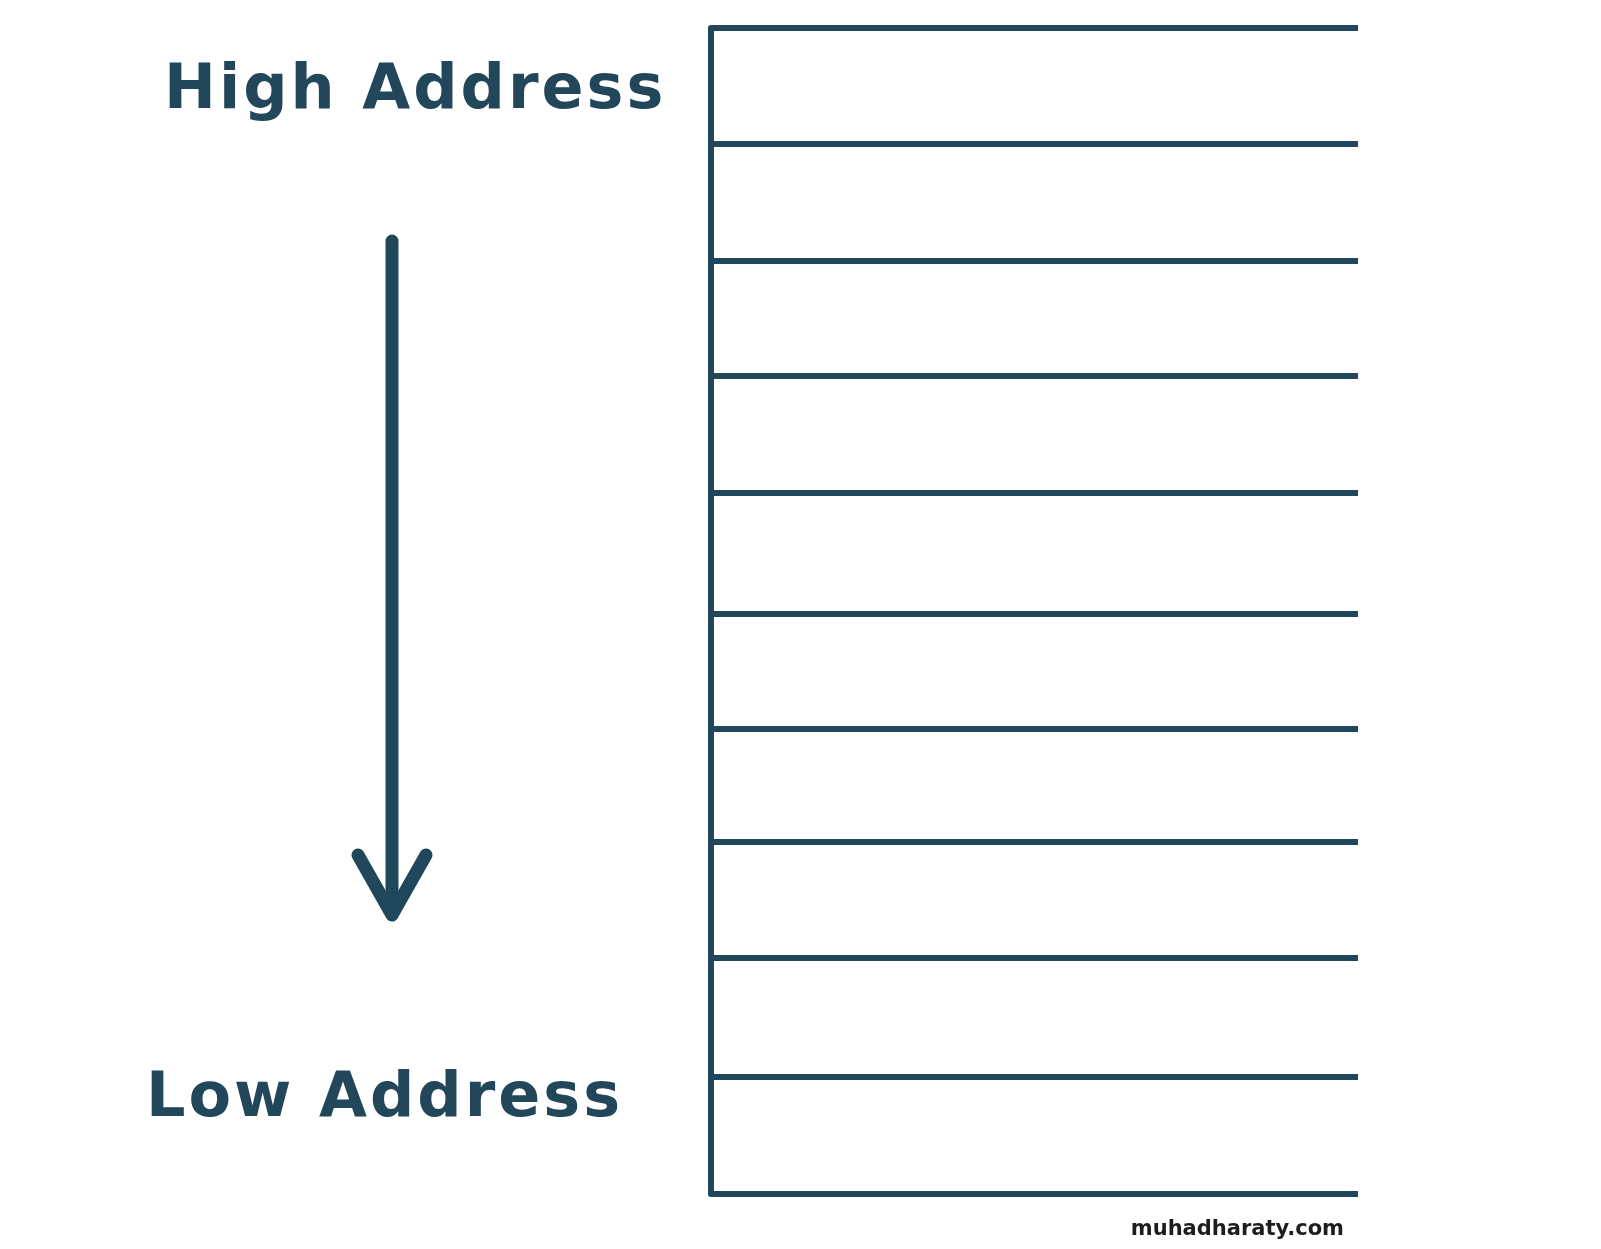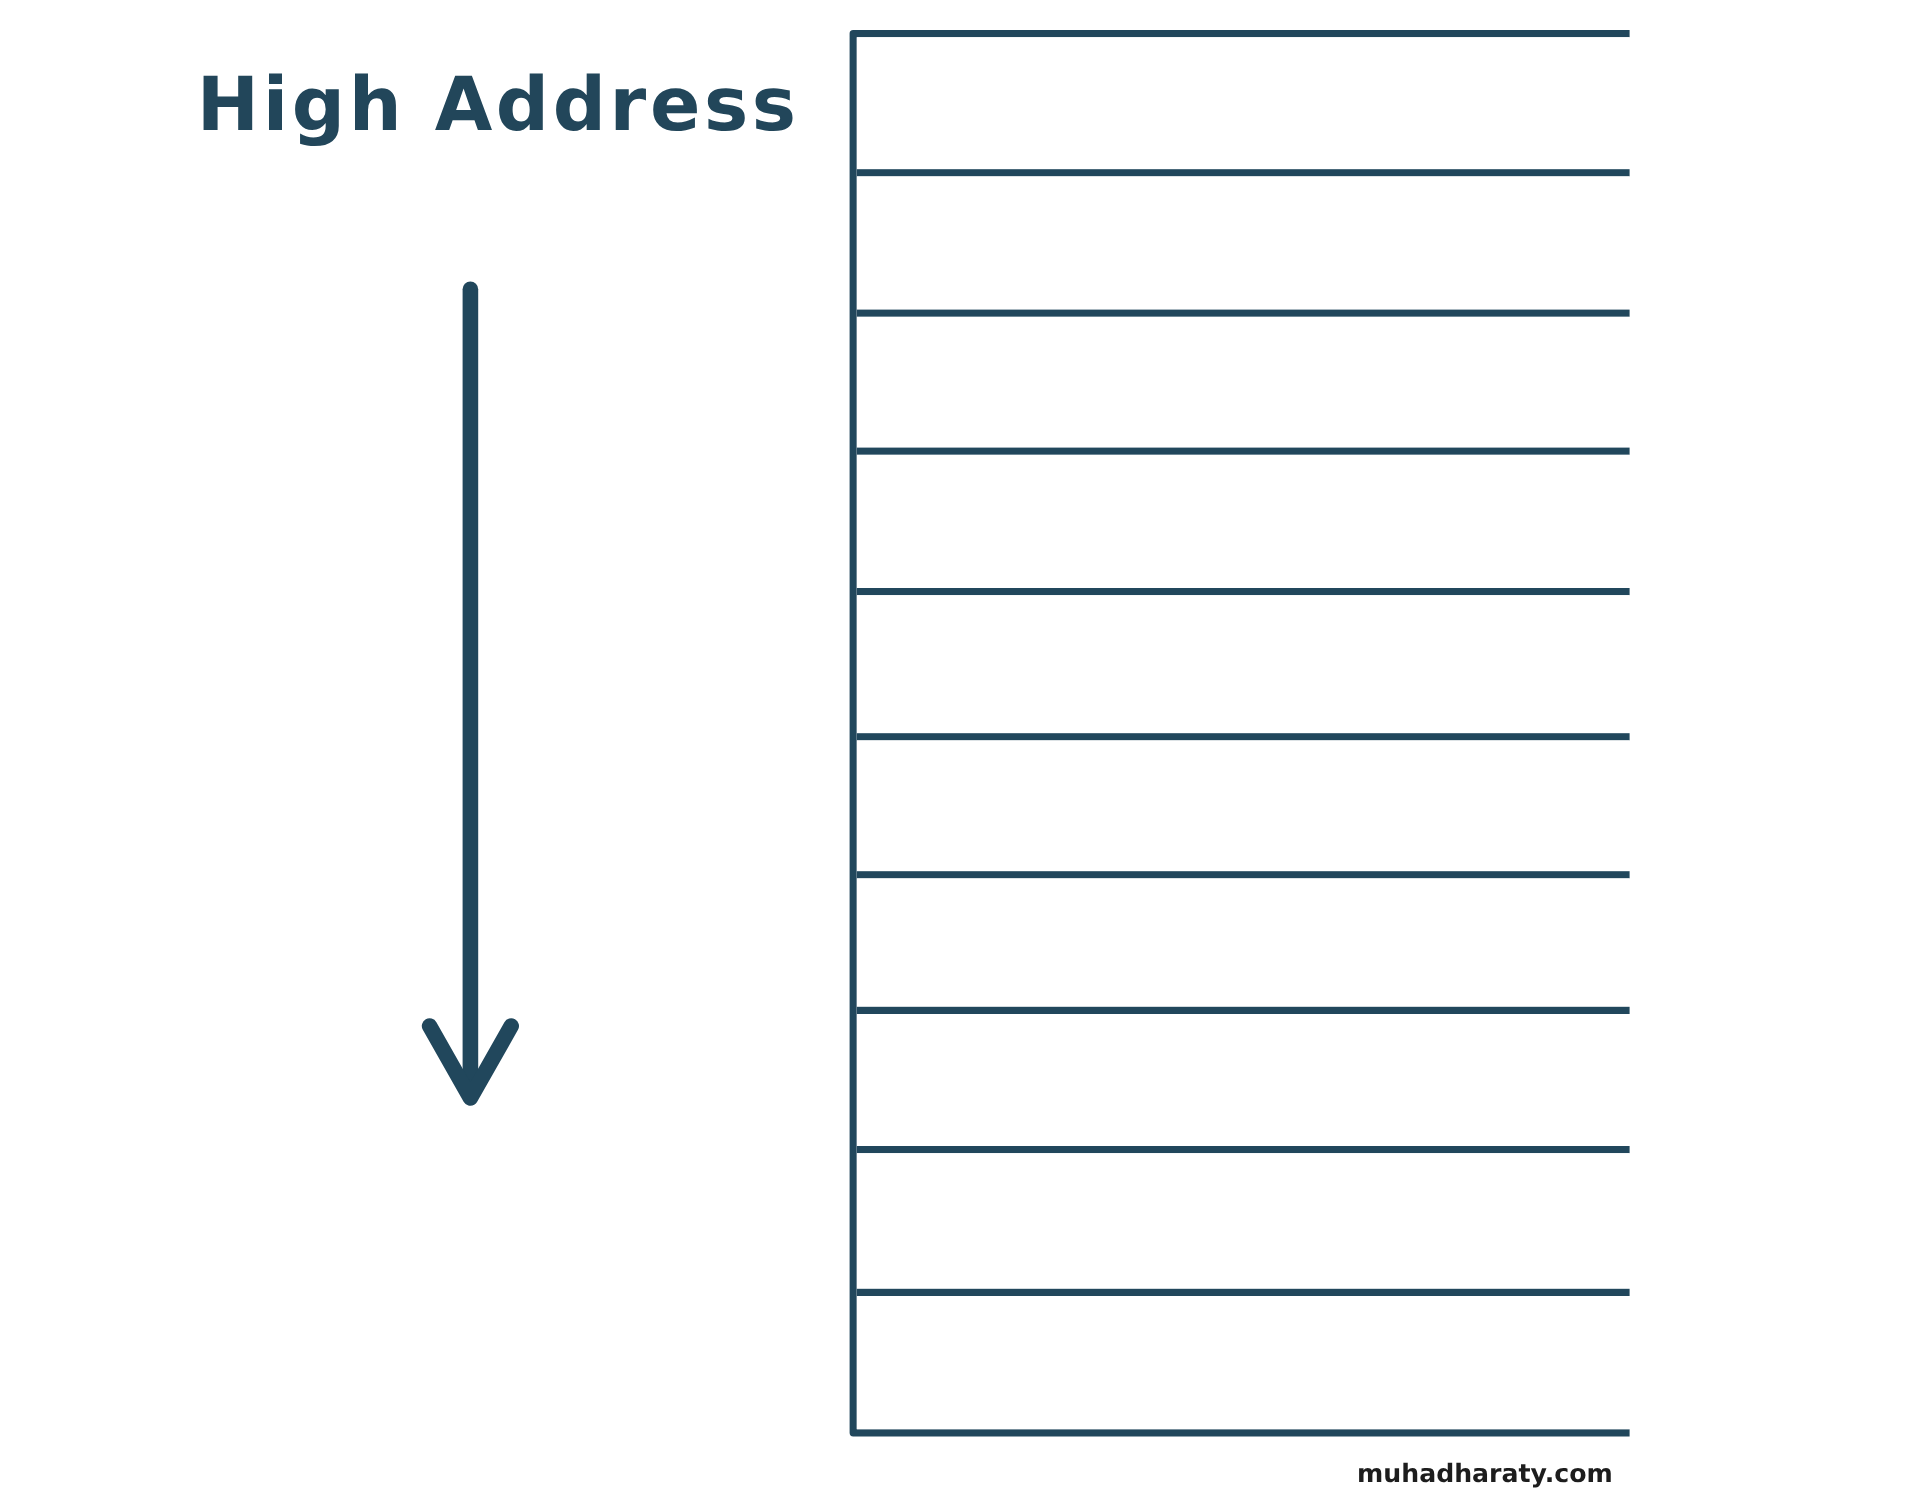--- a/index.html
+++ b/index.html
@@ -105,20 +105,21 @@
 
   <div id="arrow-wrap">
     <svg viewBox="0 0 150 710" xmlns="http://www.w3.org/2000/svg">
       <g fill="none" stroke="#21475c" stroke-width="13" stroke-linecap="round" stroke-linejoin="round">
         <line x1="62" y1="16" x2="62" y2="682"></line>
         <polyline points="28,630 62,690 96,630"></polyline>
       </g>
     </svg>
   </div>
 
+  <div class="addr-label" id="label-low">Low Address</div>
 
   <div id="memory-stack">
     <div class="mem-row" style="height:117px">
       <span class="mem-row-label"></span>
     </div>
     <div class="mem-row" style="height:118px">
       <span class="mem-row-label"></span>
     </div>
     <div class="mem-row" style="height:117px">
       <span class="mem-row-label"></span>

